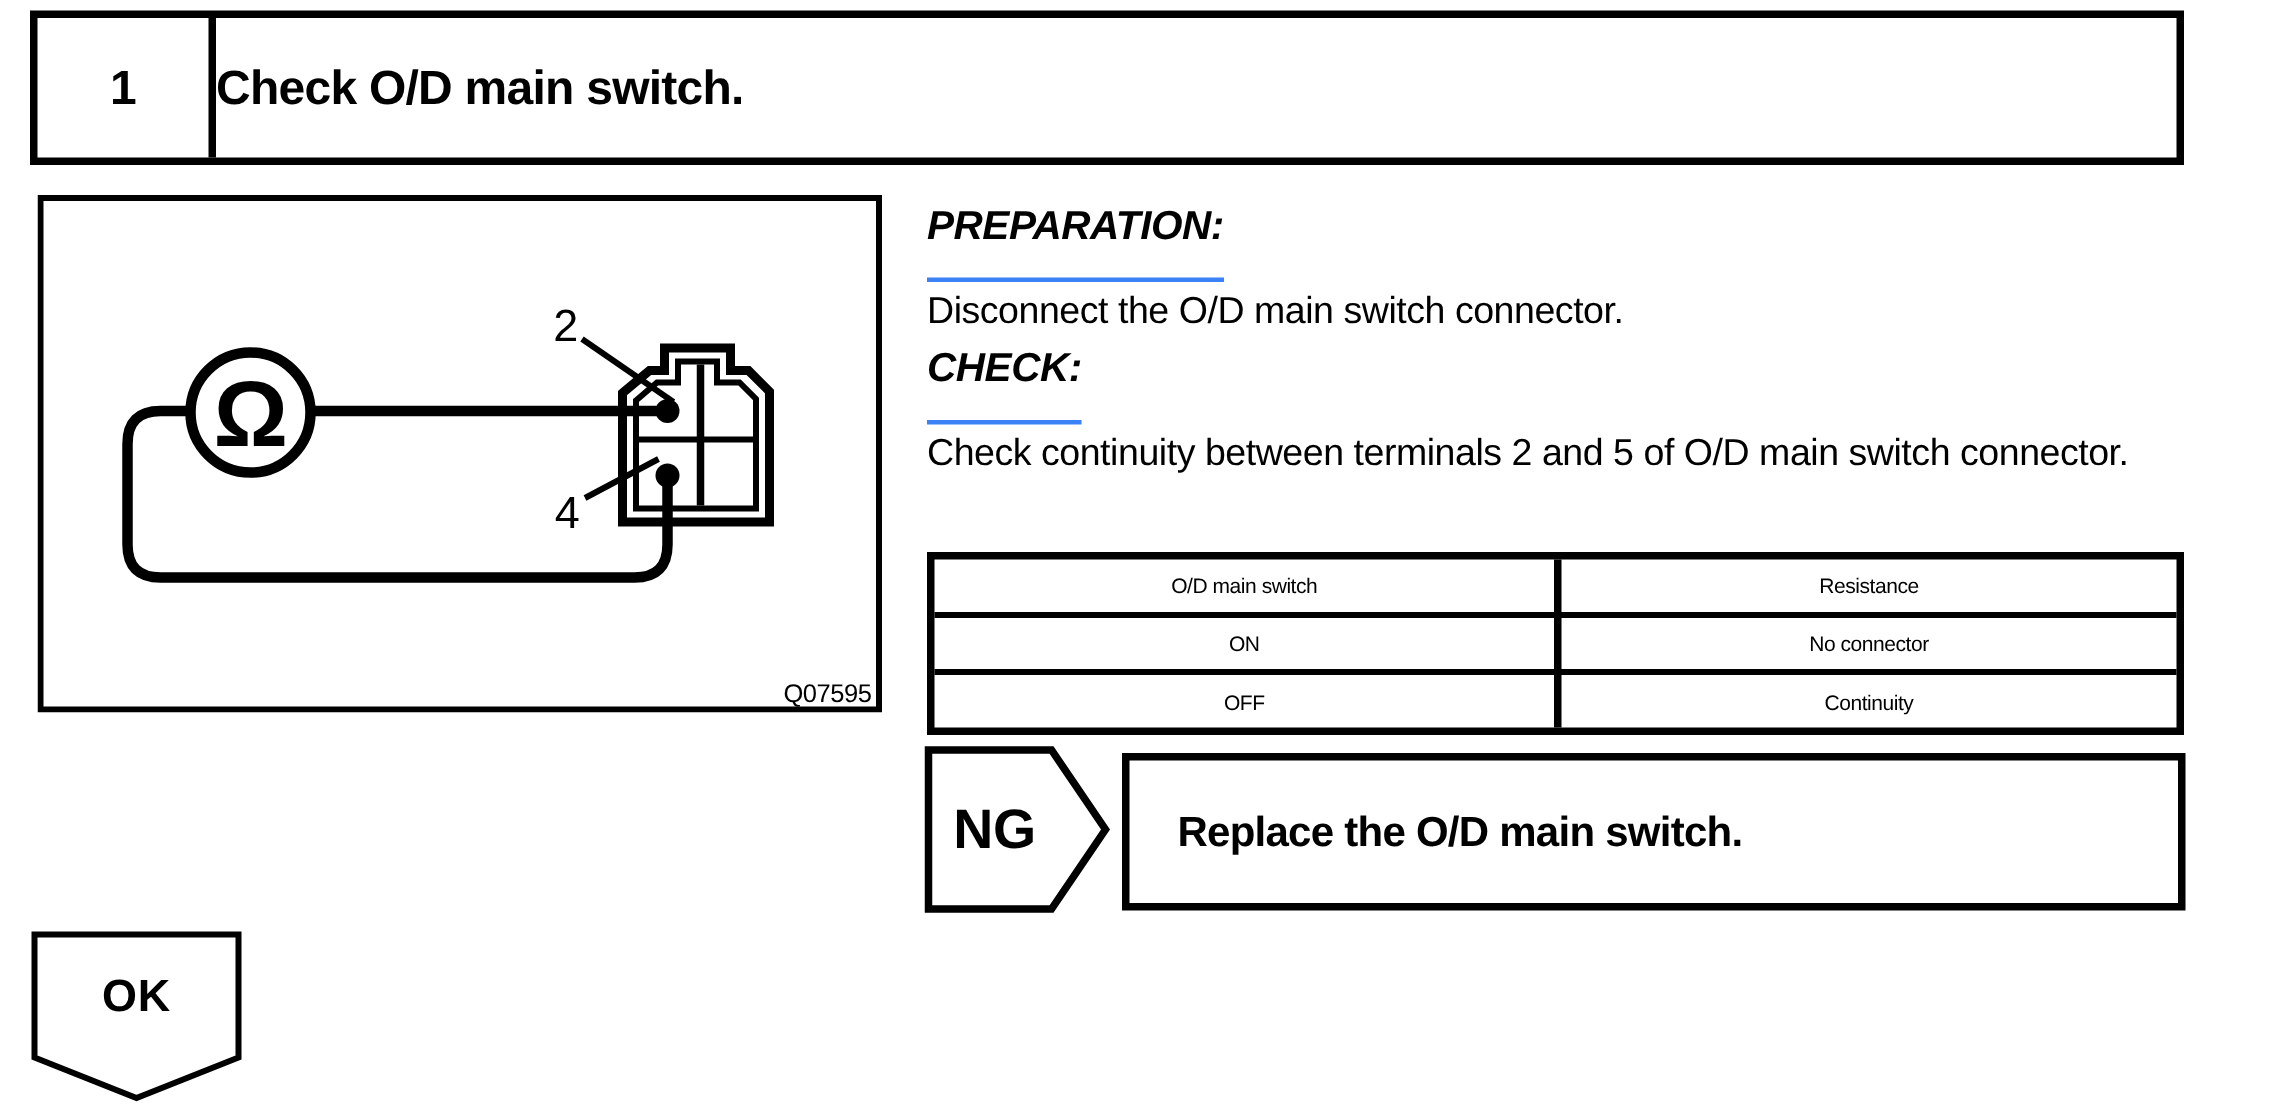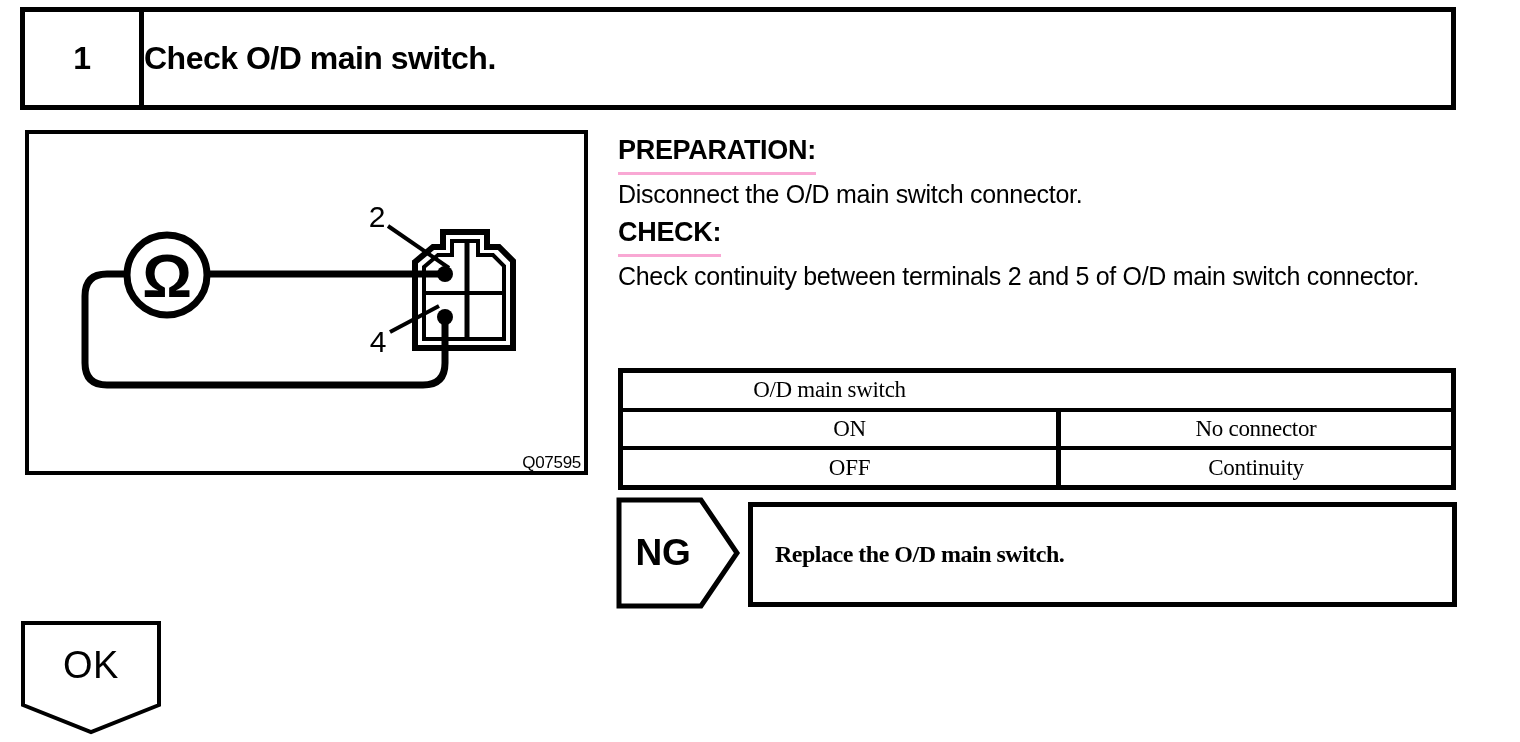--- a/index.html
+++ b/index.html
@@ -30,58 +30,57 @@
 
   
   .fig-svg{left:25px;top:130px;}
 
   
   .instructions{
     left:618px;top:131px;width:852px;
     font-size:25px;line-height:38px;
   }
   .h{font-weight:bold;font-size:27px;}
-  .u{display:inline-block;border-bottom:3px solid #f9a8d4;padding-bottom:5px;line-height:33px;}
+  .u{display:inline-block;border-bottom:3px solid #3b82f6;padding-bottom:18px;line-height:33px;font-style:italic;}
 
   
   .results-table{
     left:618px;top:368px;width:838px;height:122px;
     border:5px solid #000;display:flex;flex-direction:column;
   }
   .trow{flex:1;display:flex;align-items:stretch;}
-  .trow + .trow{border-top:4px solid #000;padding-left:20px;}
+  .trow + .trow{border-top:4px solid #000;}
   .tcell{
     display:flex;align-items:center;justify-content:center;
-    font-size:23px;
-    font-family:Liberation Serif, serif;
+    font-size:14px;
   }
   .tc1{width:413px;}
   .tc2{flex:1;border-left:5px solid #000;}
 
   
   .ng-svg{left:616px;top:496px;}
   .ng-label{
     left:616px;top:496px;width:94px;height:114px;
     display:flex;align-items:center;justify-content:center;
     font-size:37px;font-weight:bold;
   }
   .ng-action-box{
     left:748px;top:502px;width:709px;height:105px;
     border:5px solid #000;display:flex;align-items:center;
   }
   .ng-action-text{
-    padding-left:22px;font-size:24px;font-weight:bold;letter-spacing:-0.5px;font-family:Liberation Serif, serif;
+    padding-left:32px;font-size:28px;font-weight:bold;letter-spacing:-0.5px;
   }
 
   
   .ok-svg{left:20px;top:620px;}
   .ok-label{
     left:20px;top:620px;width:142px;height:90px;
     display:flex;align-items:center;justify-content:center;
-    font-size:38px;font-weight:normal;letter-spacing:0.5px;
+    font-size:30px;font-weight:bold;letter-spacing:0.5px;
   }
 
   svg text{font-family:"Liberation Sans","DejaVu Sans",sans-serif;}
 </style>
 </head>
 <body>
 
 <div class="page">
 
   <div class="abs step-header">
@@ -126,20 +125,21 @@
   <div class="abs instructions">
     <div class="h"><span class="u">PREPARATION:</span></div>
     <div>Disconnect the O/D main switch connector.</div>
     <div class="h"><span class="u">CHECK:</span></div>
     <div>Check continuity between terminals 2 and 5 of O/D main switch connector.</div>
   </div>
 
   <div class="abs results-table">
     <div class="trow">
       <div class="tcell tc1">O/D main switch</div>
+      <div class="tcell tc2">Resistance</div>
     </div>
     <div class="trow">
       <div class="tcell tc1">ON</div>
       <div class="tcell tc2">No connector</div>
     </div>
     <div class="trow">
       <div class="tcell tc1">OFF</div>
       <div class="tcell tc2">Continuity</div>
     </div>
   </div>

